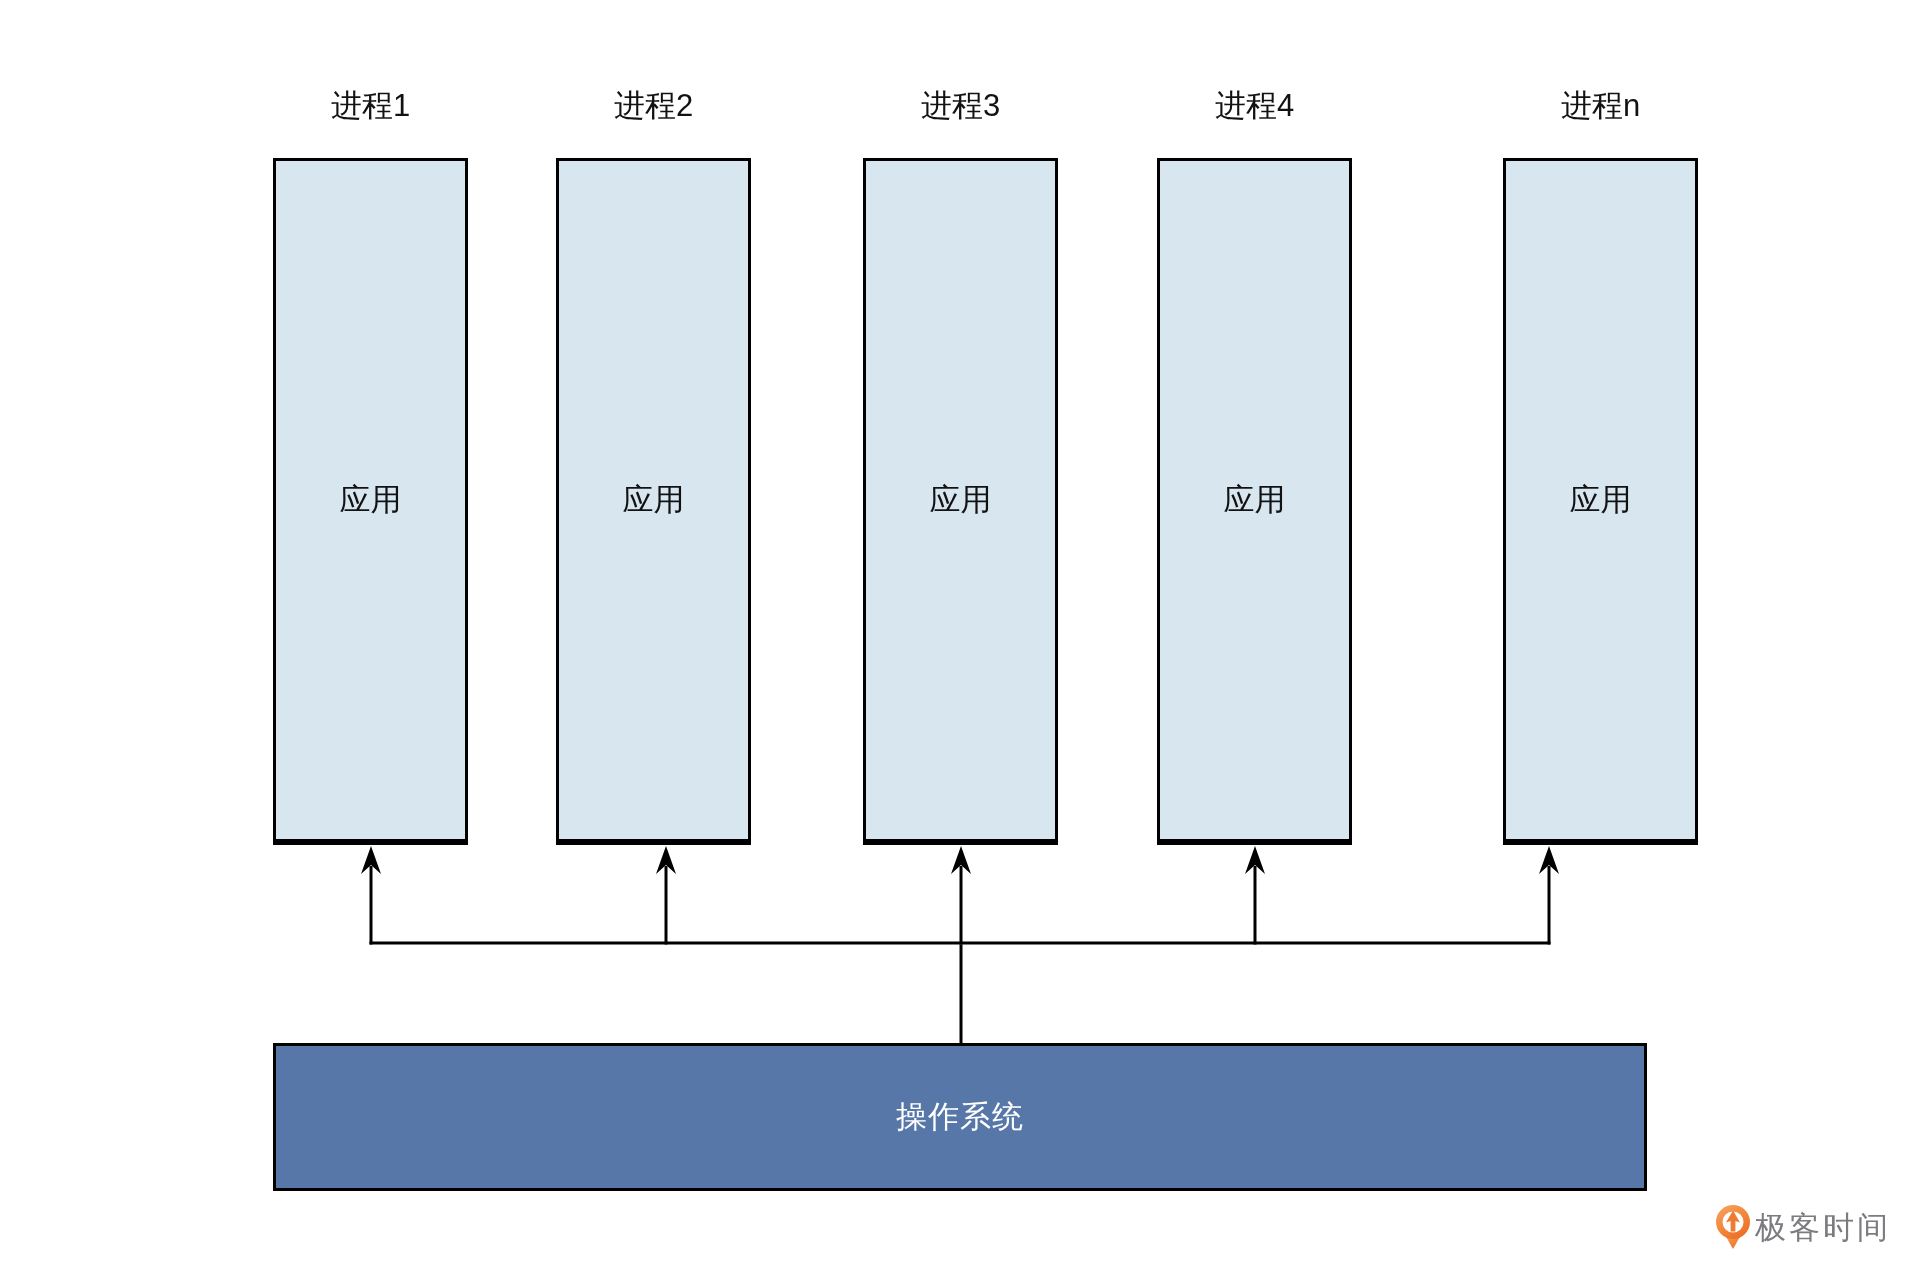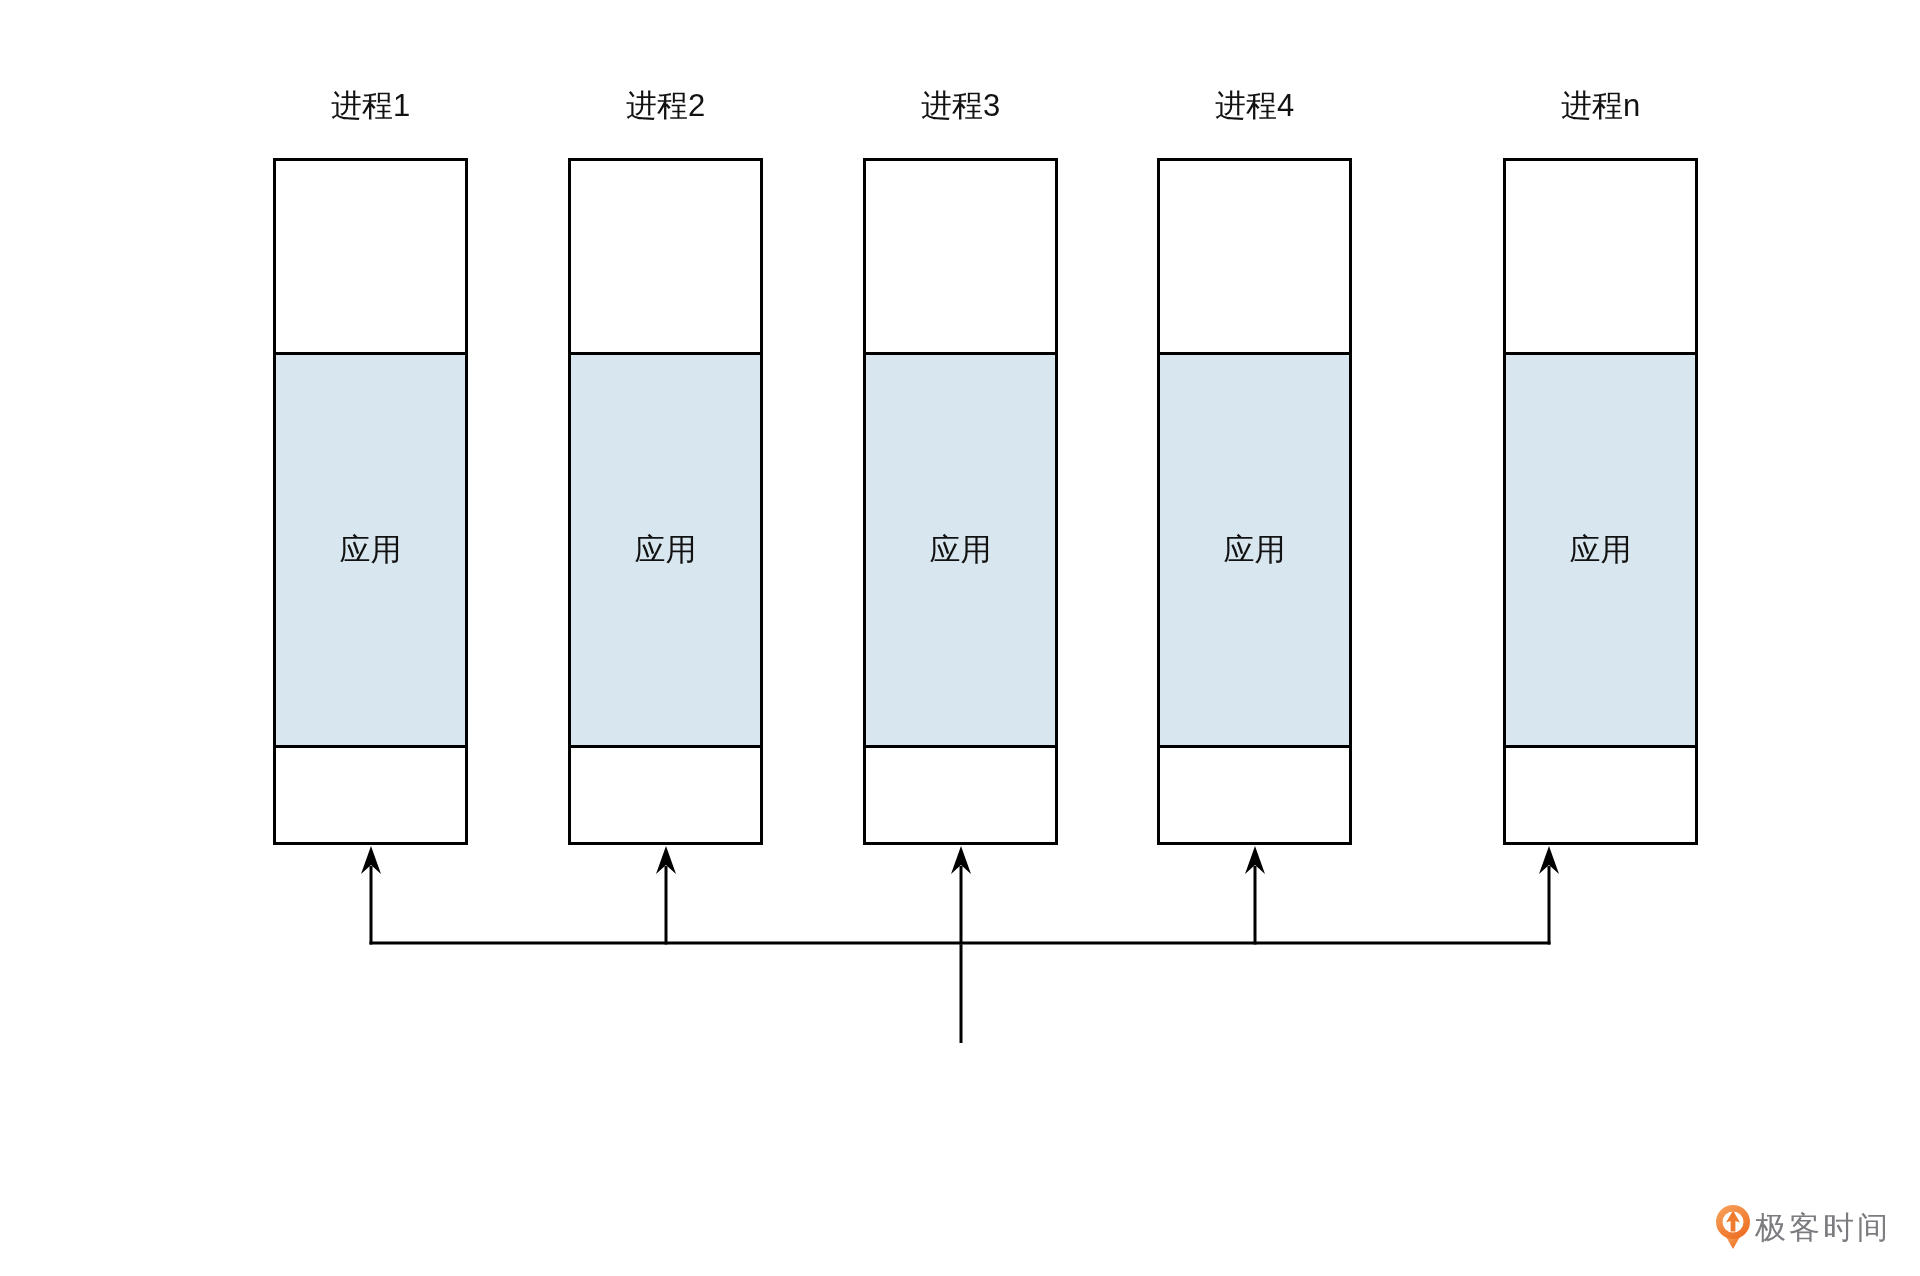--- a/index.html
+++ b/index.html
@@ -30,21 +30,21 @@
     color: #121212;
     white-space: nowrap;
   }
   .col-box {
     margin-top: 30px;
     height: 687px;
     box-sizing: border-box;
     border: 3px solid #000000;
     background: #ffffff;
     display: flex;
-    flex-direction: column;
+    flex-direction: row;
   }
   .sec-top {
     height: 194px;
     box-sizing: border-box;
     border-bottom: 3px solid #000000;
     background: #ffffff;
   }
   .sec-app {
     flex: 1;
     box-sizing: border-box;
@@ -112,21 +112,21 @@
     <div class="col-label">进程1</div>
     <div class="col-box">
       <div class="sec-top"></div>
       <div class="sec-app">
         <span>应用</span>
       </div>
       <div class="sec-bottom"></div>
     </div>
   </div>
 
-  <div class="process-col" style="left:568px">
+  <div class="process-col" style="left:556px">
     <div class="col-label">进程2</div>
     <div class="col-box">
       <div class="sec-top"></div>
       <div class="sec-app">
         <span>应用</span>
       </div>
       <div class="sec-bottom"></div>
     </div>
   </div>
 
@@ -175,20 +175,23 @@
     <line x1="1255" y1="944.5" x2="1255" y2="866" stroke="#000" stroke-width="3"></line>
     <line x1="1549" y1="944.5" x2="1549" y2="866" stroke="#000" stroke-width="3"></line>
 
     <polygon points="371,846 361,874 371,865 381,874" fill="#000"></polygon>
     <polygon points="666,846 656,874 666,865 676,874" fill="#000"></polygon>
     <polygon points="961,846 951,874 961,865 971,874" fill="#000"></polygon>
     <polygon points="1255,846 1245,874 1255,865 1265,874" fill="#000"></polygon>
     <polygon points="1549,846 1539,874 1549,865 1559,874" fill="#000"></polygon>
   </svg>
 
+  <div class="os-bar">
+    <span>操作系统</span>
+  </div>
 
   <div class="brand">
     <span style="display:inline-flex">
       <svg width="38" height="47" viewBox="0 0 38 47">
         <defs>
           <linearGradient id="gtgrad" x1="0" y1="0" x2="0.7" y2="1">
             <stop offset="0" stop-color="#f9a55f"></stop>
             <stop offset="1" stop-color="#ec6f22"></stop>
           </linearGradient>
         </defs>

